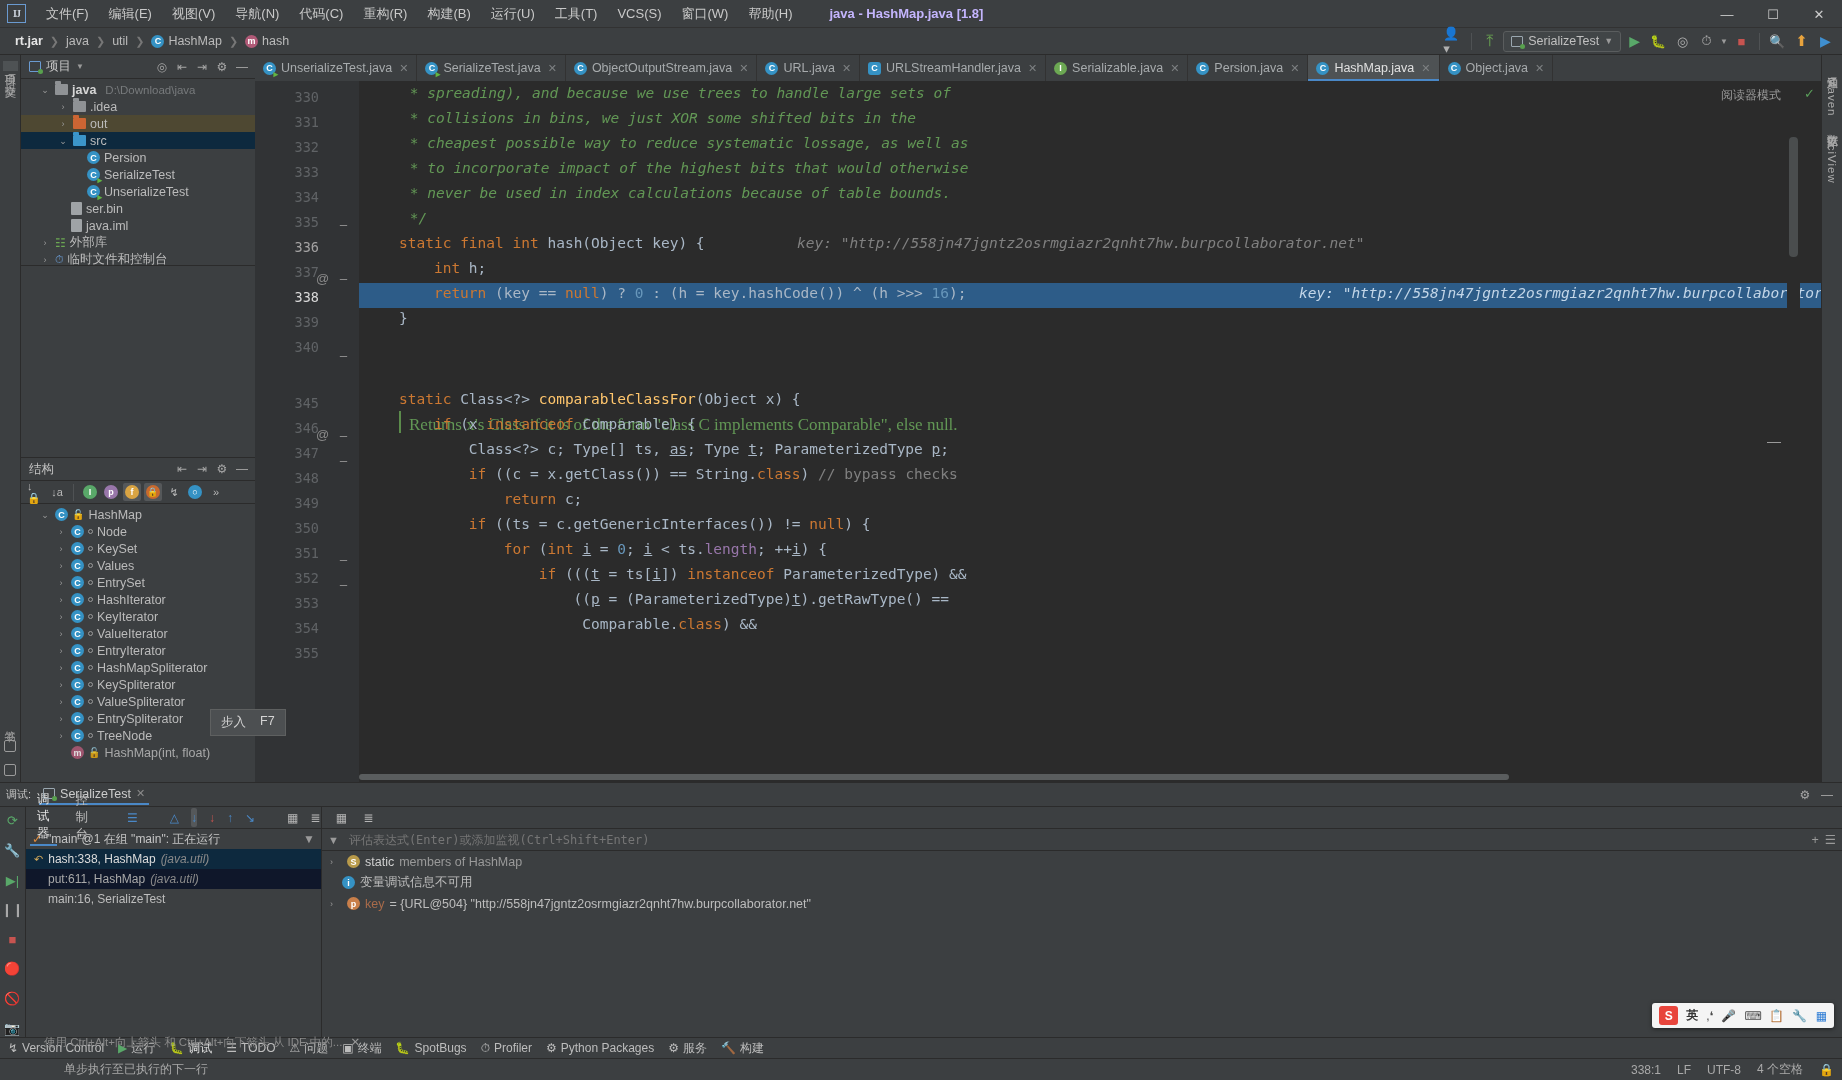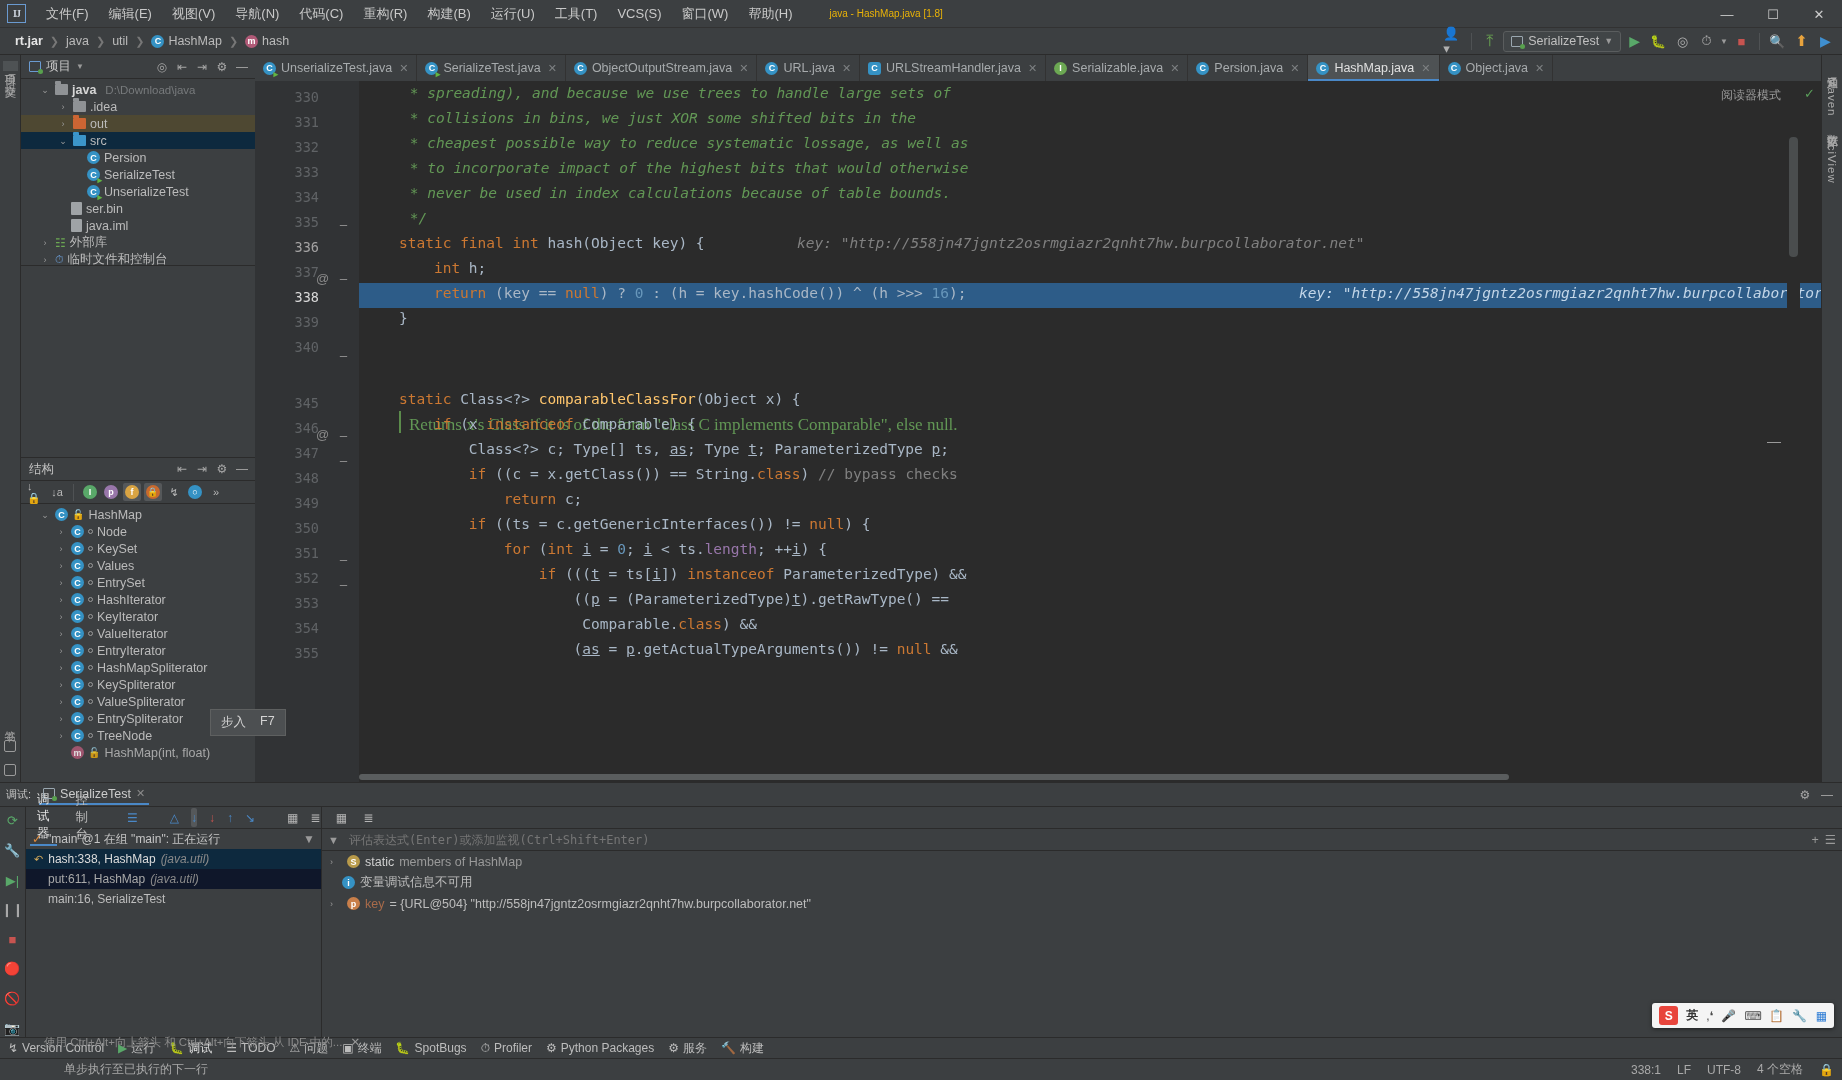--- a/index.html
+++ b/index.html
@@ -19,21 +19,21 @@
     flex: 0 0 28px; border-bottom:1px solid #323232; position:relative;
   }
   .ij-logo {
     width:19px; height:19px; margin-left:7px; margin-right:11px;
     border:1.5px solid #6a9ad0; color:#cfd6e0; font-size:10px; font-weight:bold;
     display:flex; align-items:center; justify-content:center; letter-spacing:-1px;
     font-family:"Liberation Serif", serif;
   }
   .menu { display:flex; align-items:center; gap:2px; }
   .menu-item { padding:3px 9px; color:#c9c9c9; font-size:13px; white-space:nowrap; cursor:default;}
-  .win-title { margin-left:28px; color:#eab308; font-size:10px;}
+  .win-title { margin-left:28px; color:#c4b5fd; font-size:13px;font-weight:bold;}
   .win-btns { position:absolute; right:0; top:0; height:28px; display:flex; }
   .win-btn { width:46px; height:28px; display:flex; align-items:center; justify-content:center; color:#cccccc; font-size:13px; }
 
   
   .navbar {
     height: 27px; flex:0 0 27px; background:#3c3f41; display:flex; align-items:center;
     border-bottom:1px solid #2b2b2b; position:relative;
   }
   .crumbs { display:flex; align-items:center; margin-left:10px; gap:1px; }
   .crumb { display:flex; align-items:center; gap:4px; padding:2px 5px; color:#bbbbbb; font-size:12.5px; white-space:nowrap;}
@@ -588,21 +588,20 @@
           <div class="codeline" style="top:306px;left:40px;"><span class="kw">static</span> <span class="plain">Class&lt;?&gt;</span> <span class="fn">comparableClassFor</span><span class="plain">(Object x) {</span></div>
           <div class="codeline" style="top:331px;left:40px;">    <span class="kw">if</span> <span class="plain">(x</span> <span class="kw">instanceof</span> <span class="plain">Comparable) {</span></div>
           <div class="codeline" style="top:356px;left:40px;">        <span class="plain">Class&lt;?&gt; c; Type[] ts, </span><span class="plain ul">as</span><span class="plain">; Type </span><span class="plain ul">t</span><span class="plain">; ParameterizedType </span><span class="plain ul">p</span><span class="plain">;</span></div>
           <div class="codeline" style="top:381px;left:40px;">        <span class="kw">if</span> <span class="plain">((c = x.getClass()) == String.</span><span class="kw">class</span><span class="plain">)</span> <span class="linecmt">// bypass checks</span></div>
           <div class="codeline" style="top:406px;left:40px;">            <span class="kw">return</span> <span class="plain">c;</span></div>
           <div class="codeline" style="top:431px;left:40px;">        <span class="kw">if</span> <span class="plain">((ts = c.getGenericInterfaces()) !=</span> <span class="kw">null</span><span class="plain">) {</span></div>
           <div class="codeline" style="top:456px;left:40px;">            <span class="kw">for</span> <span class="plain">(</span><span class="kw">int</span> <span class="plain ul">i</span> <span class="plain">=</span> <span class="num">0</span><span class="plain">;</span> <span class="plain ul">i</span> <span class="plain">&lt; ts.</span><span class="fld">length</span><span class="plain">; ++</span><span class="plain ul">i</span><span class="plain">) {</span></div>
           <div class="codeline" style="top:481px;left:40px;">                <span class="kw">if</span> <span class="plain">(((</span><span class="plain ul">t</span><span class="plain"> = ts[</span><span class="plain ul">i</span><span class="plain">])</span> <span class="kw">instanceof</span> <span class="plain">ParameterizedType) &amp;&amp;</span></div>
           <div class="codeline" style="top:506px;left:40px;">                    <span class="plain">((</span><span class="plain ul">p</span><span class="plain"> = (ParameterizedType)</span><span class="plain ul">t</span><span class="plain">).getRawType() ==</span></div>
           <div class="codeline" style="top:531px;left:40px;">                     <span class="plain">Comparable.</span><span class="kw">class</span><span class="plain">) &amp;&amp;</span></div>
-          <div class="codeline" style="top:556px;left:40px;">                    <span class="plain">(</span><span class="plain ul">as</span><span class="plain"> = </span><span class="plain ul">p</span><span class="plain">.getActualTypeArguments()) !=</span> <span class="kw">null</span> <span class="plain">&amp;&amp;</span></div>
 
           <div style="position:absolute;left:0;right:0;bottom:0;height:8px;">
             <div style="position:absolute;left:0;width:1150px;height:6px;background:#5a5d5e;border-radius:3px;"></div>
           </div>
         </div>
 
         <div class="editor-scroll-bar">
           <div class="esb-thumb"></div>
         </div>
         <div class="reader-mode">阅读器模式</div>

